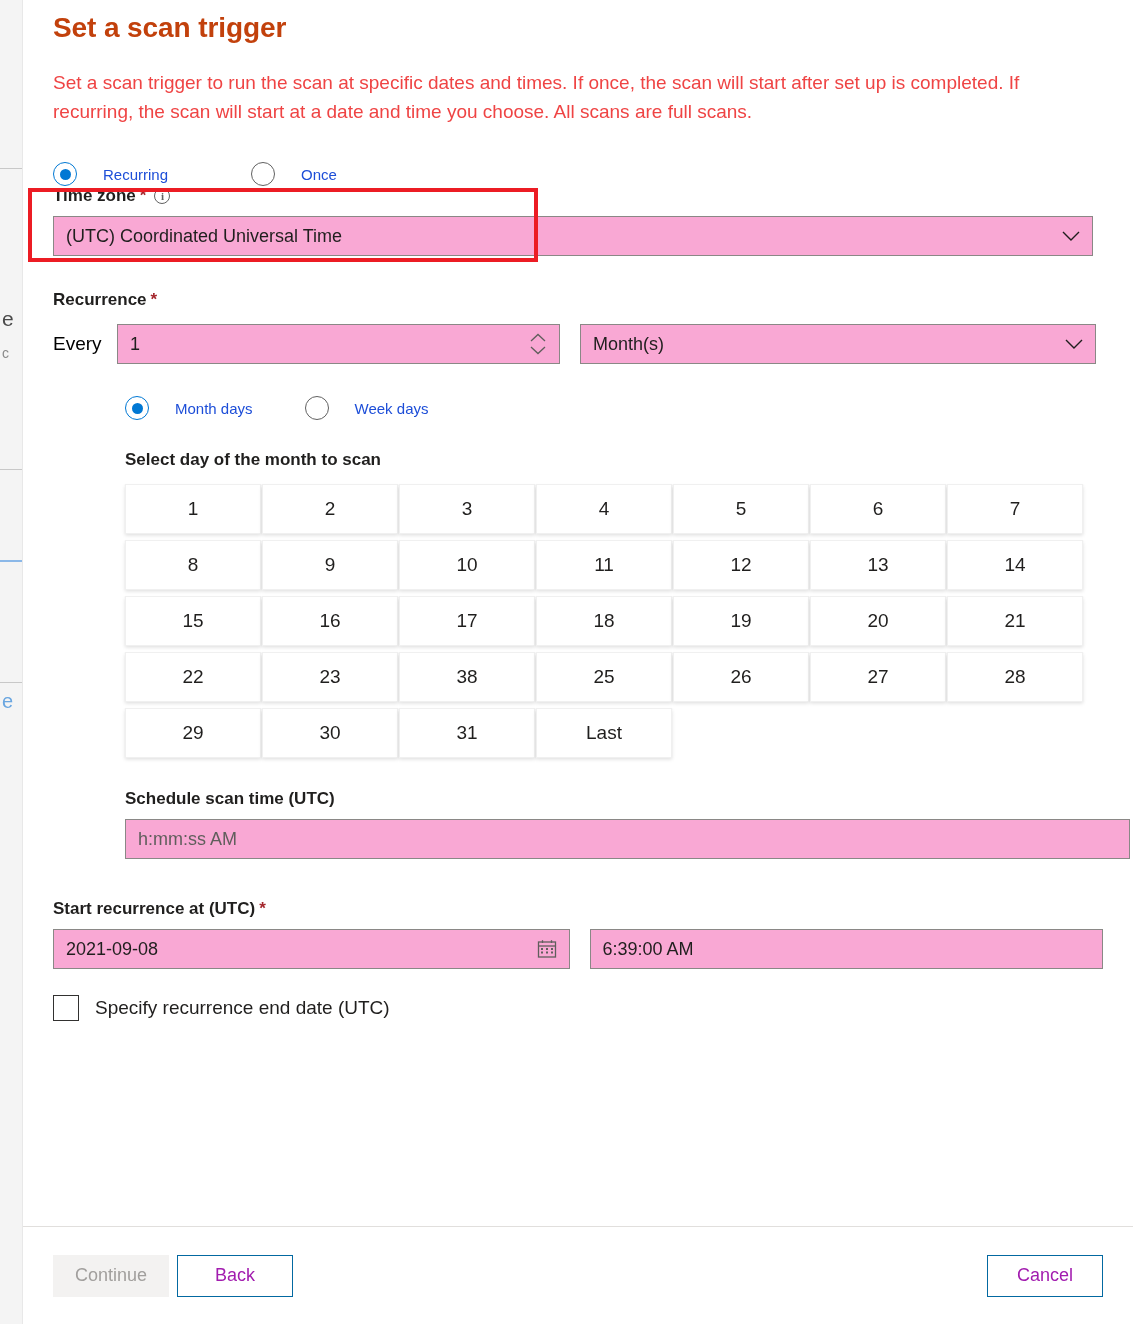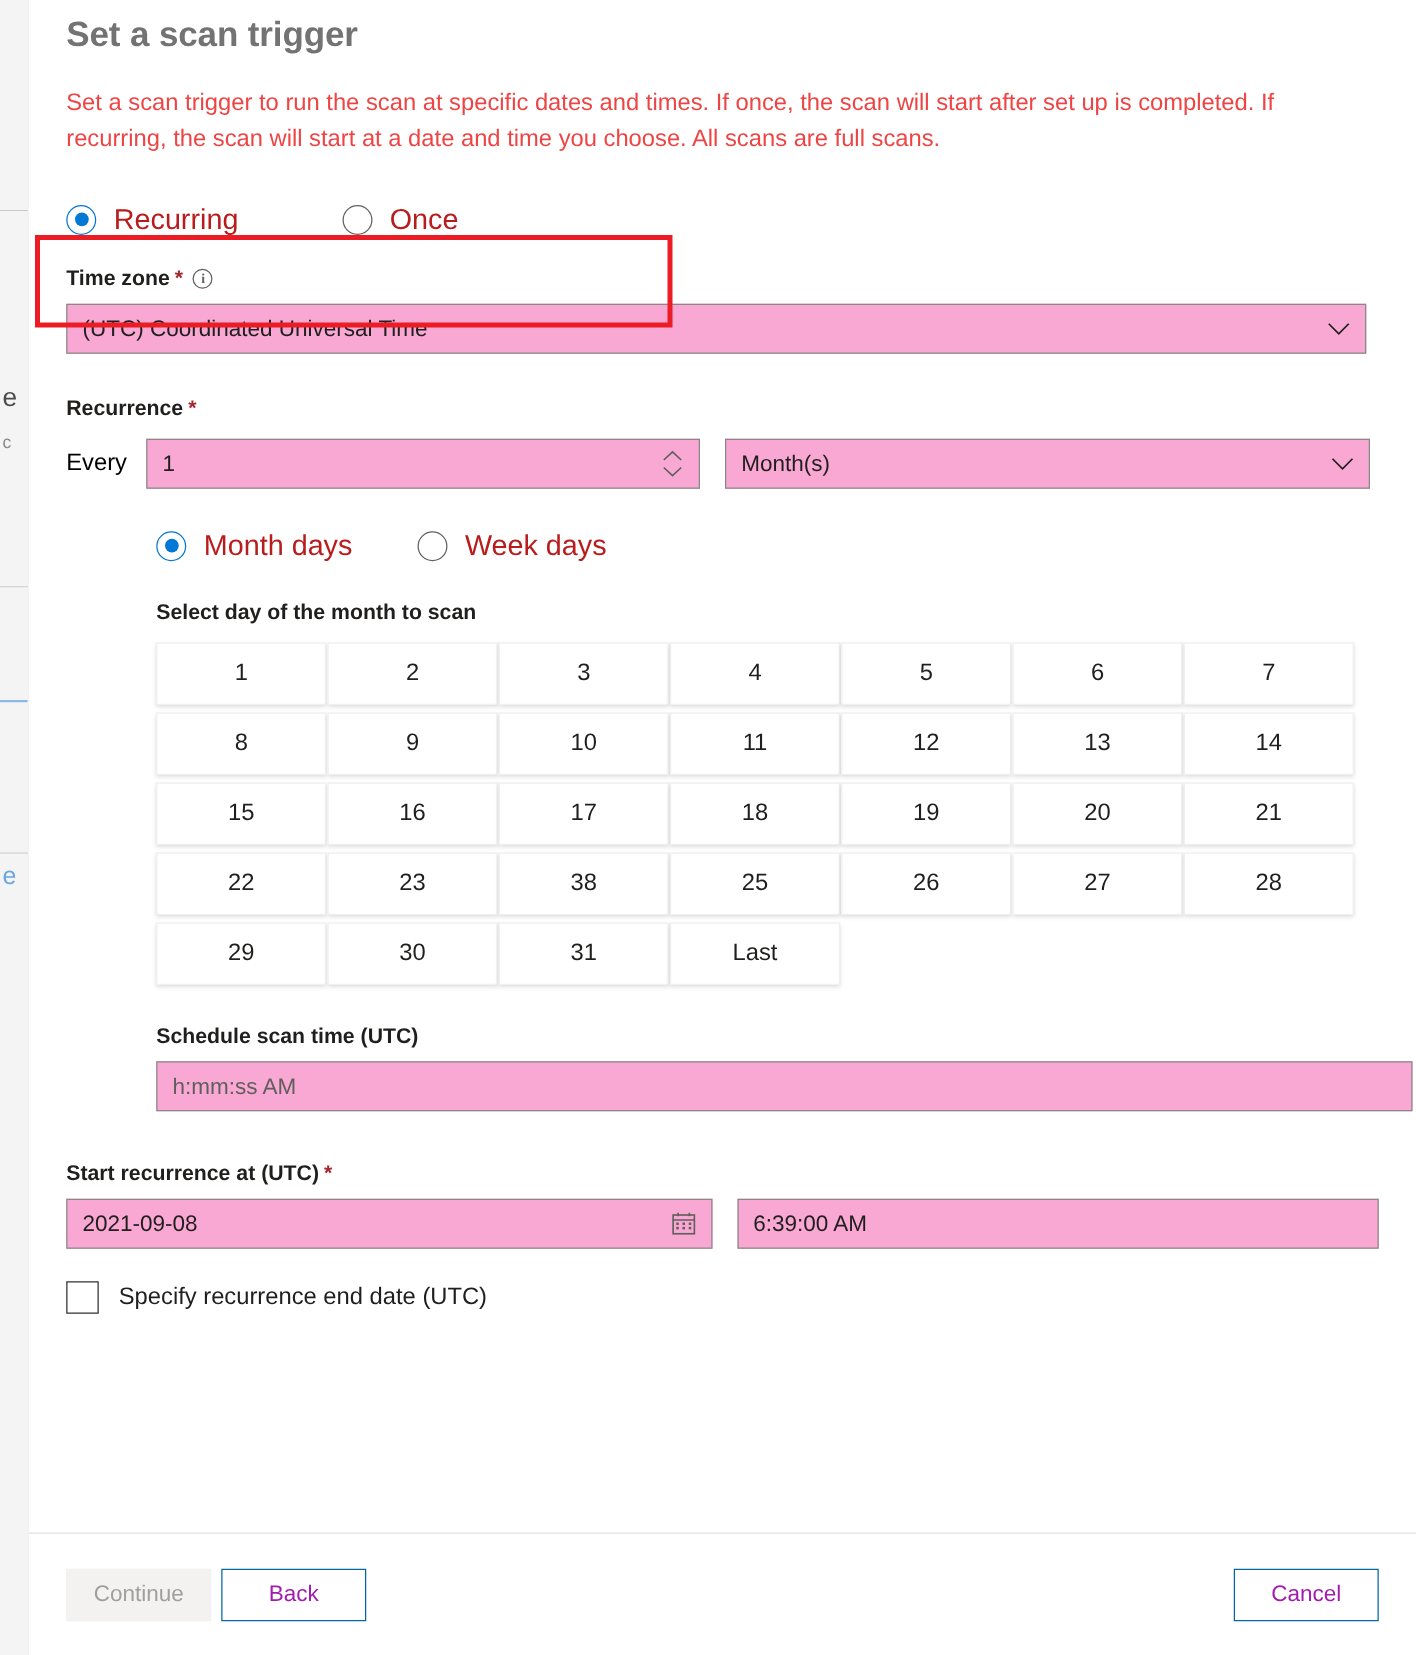--- a/index.html
+++ b/index.html
@@ -39,21 +39,21 @@
     display:flex; flex-direction:column;
   }
   #panel-body {
     flex:1 1 auto;
     padding: 0 30px 0 30px;
     position:relative;
     overflow:hidden;
   }
 
   h1#title {
-    font-size:28px; font-weight:600; color:#737373;
+    font-size:28px; font-weight:600; color:#c2410c;
     margin:0; padding-top:12px; letter-spacing:-0.1px;
   }
   p#desc {
     font-size:19px; line-height:29px; color:#ef4444;
     margin:24px 0 0 0; max-width:1030px; font-weight:400;
   }
 
   
   #highlight-box {
     position:absolute; left:5px; top:188px; width:510px; height:74px;
@@ -65,21 +65,21 @@
   .radio-opt { display:flex; align-items:center; }
   .radio-opt + .radio-opt { margin-left:83px; }
   .radio-ring {
     width:24px; height:24px; border-radius:50%;
     border:1px solid #616161; background:#fff;
     display:flex; align-items:center; justify-content:center;
     flex:0 0 auto;
   }
   .radio-ring.on { border:1px solid #0078d4; }
   .radio-dot { width:11px; height:11px; border-radius:50%; background:#0078d4; }
-  .radio-label { font-size:23px; color:#b91c1c; margin-left:14px; }
+  .radio-label { font-size:15px; color:#1d4ed8; margin-left:26px; }
 
   
   .field-label {
     font-size:17px; font-weight:700; color:#201f1e;
     display:flex; align-items:center;
   }
   .req { color:#a4262c; margin-left:4px; font-weight:700; }
   .info-icon {
     width:16px; height:16px; border-radius:50%;
     border:1px solid #616161; color:#616161;
@@ -94,21 +94,21 @@
     height:40px; display:flex; align-items:center;
     padding:0 12px; font-size:18px; color:#201f1e;
   }
   .txtbox .ph { color:#605e5c; }
   .chev {
     margin-left:auto; width:18px; height:18px; flex:0 0 auto;
     display:flex; align-items:center; justify-content:center;
   }
   .chev svg { display:block; }
 
-  #tz-label { margin-top:24px; }
+  #tz-label { }
   #tz-box   { margin-top:10px; width:1040px; }
 
   #rec-label { margin-top:34px; }
 
   .every-row { display:flex; align-items:center; margin-top:14px; }
   .every-text { font-size:19px; color:#000000; width:64px; }
   #spin-box { width:443px; }
   .spinner {
     margin-left:auto; width:18px; height:30px;
     display:flex; flex-direction:column; align-items:center; justify-content:center;

